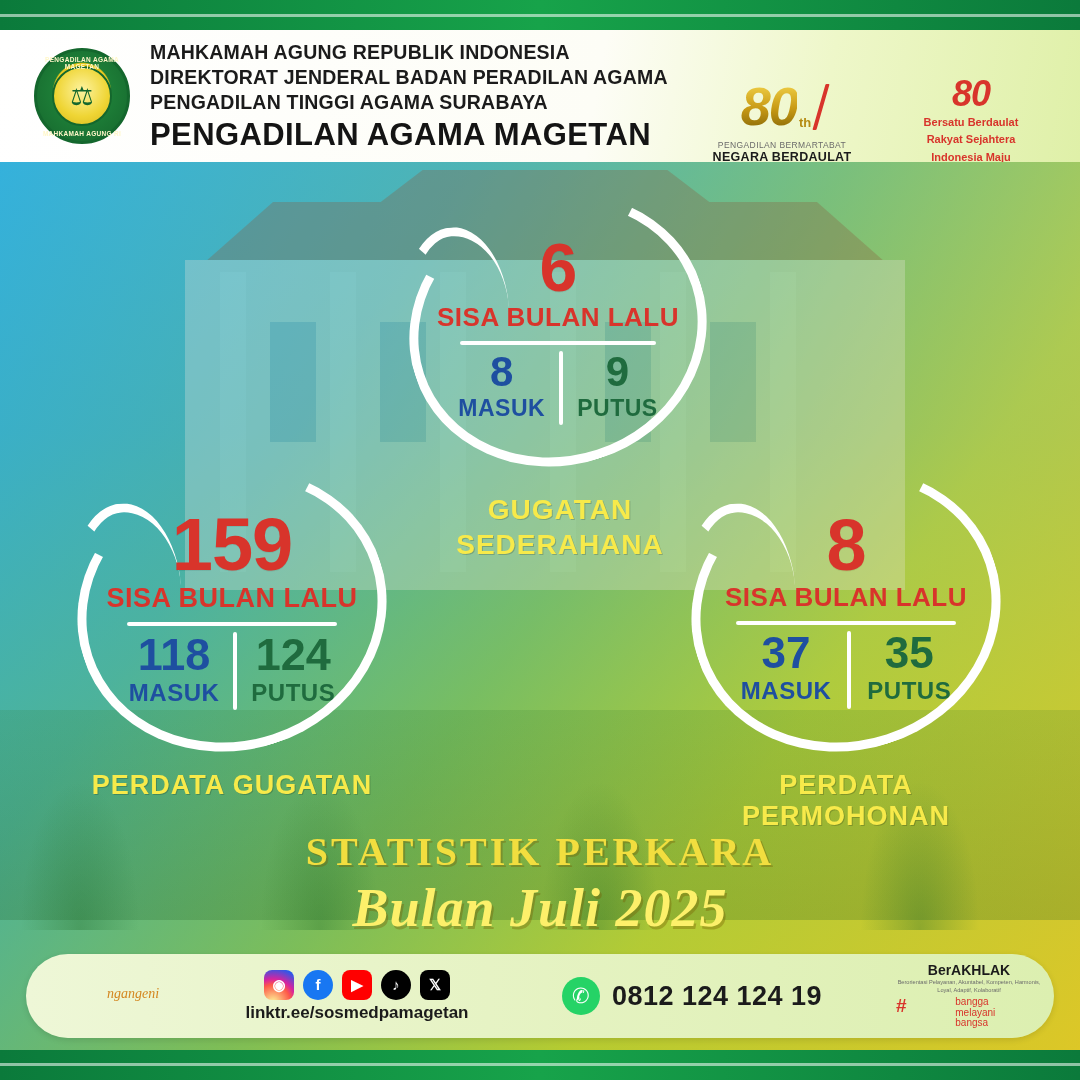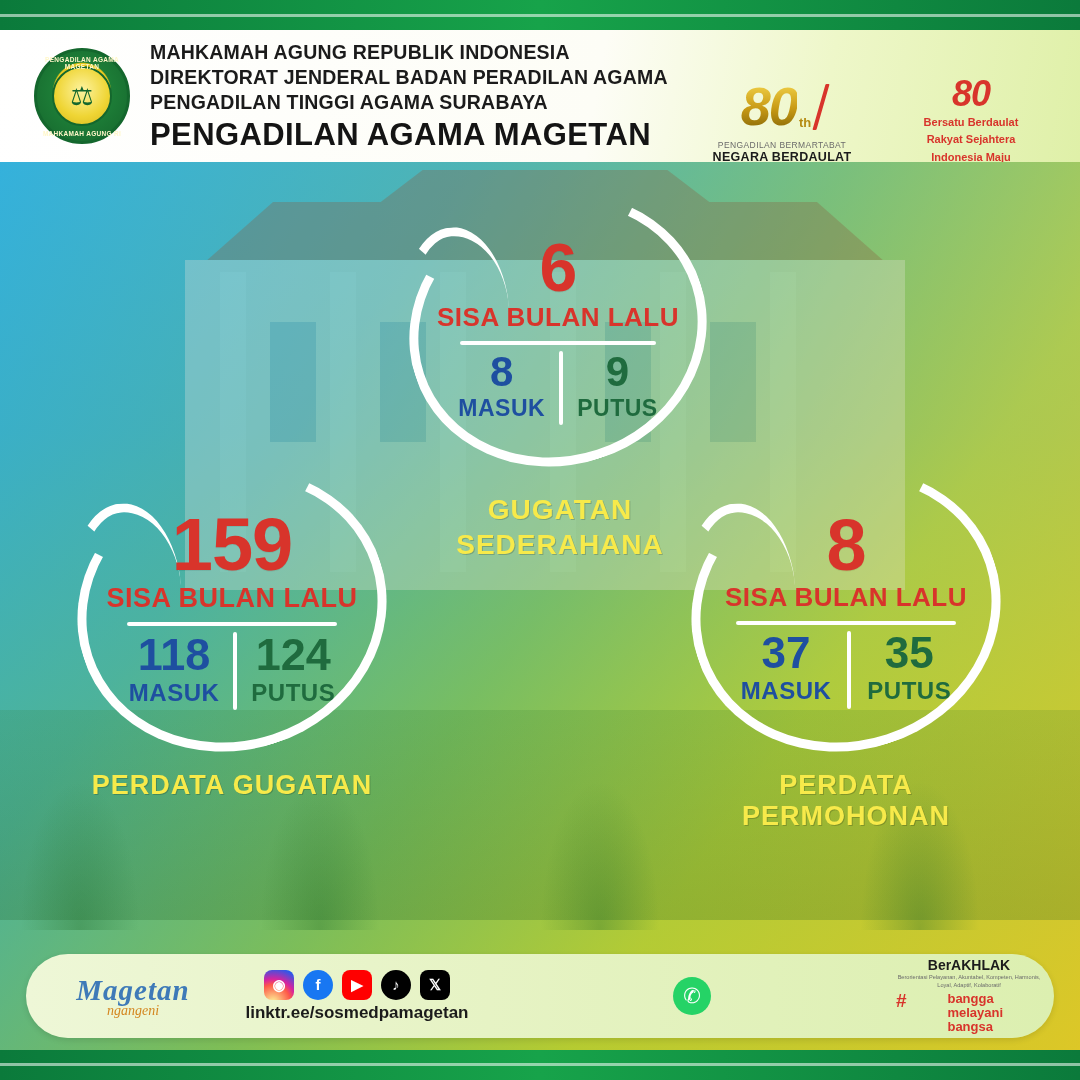--- a/index.html
+++ b/index.html
@@ -252,21 +252,21 @@
     background: conic-gradient(#ea4335 0 25%, #fbbc05 0 50%, #34a853 0 75%, #4285f4 0 100%);
     border: 3px solid #ffffff; box-shadow: inset 0 0 0 5px rgba(255,255,255,.5);}
   .f-web .wtxt { font-size: 17px; font-weight: bold; color: #1b1b1b; }
   .f-wa { flex: 1; display:flex; align-items:center; justify-content:center; gap: 12px; }
   .wa-ic { width: 38px; height: 38px; border-radius: 50%; background:#25D366; color:#fff;
     display:flex; align-items:center; justify-content:center; font-size: 21px; }
   .f-wa .wtel { font-size: 27px; font-weight: bold; color: #1b1b1b; letter-spacing: .5px; }
   .f-berakhlak { width: 158px; text-align:center; padding-right: 12px; }
   .f-berakhlak .ba { font-size: 14px; font-weight: bold; color:#1b1b1b; }
   .f-berakhlak .ba-sub { font-size: 5.6px; color:#6b6b6b; line-height:1.35; margin: 1px 0 3px;}
-  .f-berakhlak .bmb { font-size: 13px; font-weight: bold; color:#d8342b; line-height: 1.05; text-align:left; display:inline-block;}
+  .f-berakhlak .bmb { font-size: 10px; font-weight: normal; color:#d8342b; line-height: 1.05; text-align:left; display:inline-block;}
   .f-berakhlak .hash { color:#d8342b; font-size: 19px; font-weight:bold; float:left; margin-right:2px; line-height: .9;}
 </style>
 </head>
 <body>
 
 <div class="poster">
 
   <div class="frame-top"></div>
 
   <div class="header">
@@ -385,42 +385,46 @@
         <div class="vline"></div>
         <div class="mp-col putus">
           <div class="mp-num">35</div>
           <div class="mp-lbl">PUTUS</div>
         </div>
       </div>
     </div>
   </div>
   <div class="cap" id="cap-pp">PERDATA PERMOHONAN</div>
 
+  <div class="title-block">
+    <div class="title-main">STATISTIK PERKARA</div>
+    <div class="title-sub">Bulan Juli 2025</div>
+  </div>
 
   <div class="footer">
 
     <div class="f-magetan">
-      <div class="mg-top">Magetan</div>
       <div class="mg-bot">ngangeni</div>
     </div>
 
     <div class="f-social">
       <div class="f-icons">
         <span class="sic ig">◉</span>
         <span class="sic fb">f</span>
         <span class="sic yt">▶</span>
         <span class="sic tt">♪</span>
         <span class="sic xx">𝕏</span>
       </div>
       <div class="f-link">linktr.ee/sosmedpamagetan</div>
     </div>
 
 
     <div class="f-wa">
       <span class="wa-ic">✆</span>
+      <span class="wtel">0812 124 124 19</span>
     </div>
 
     <div class="f-berakhlak">
       <div class="ba">BerAKHLAK</div>
       <div class="ba-sub">Berorientasi Pelayanan, Akuntabel, Kompeten, Harmonis, Loyal, Adaptif, Kolaboratif</div>
       <div>
         <span class="hash">#</span>
         <span class="bmb">
           <span>bangga</span><br>
           <span>melayani</span><br>

